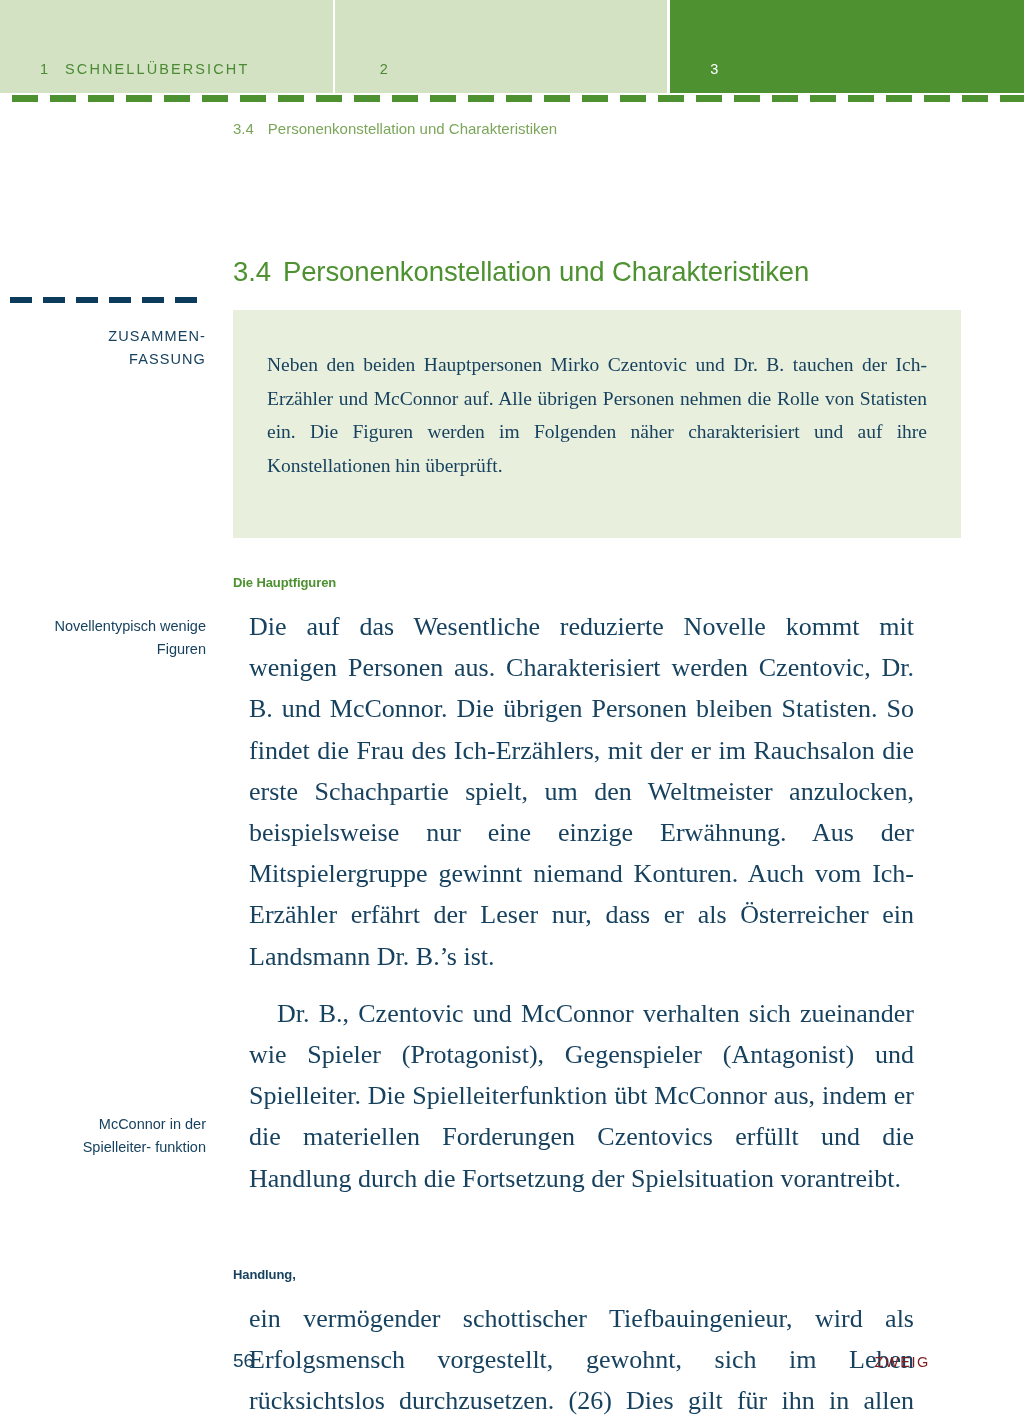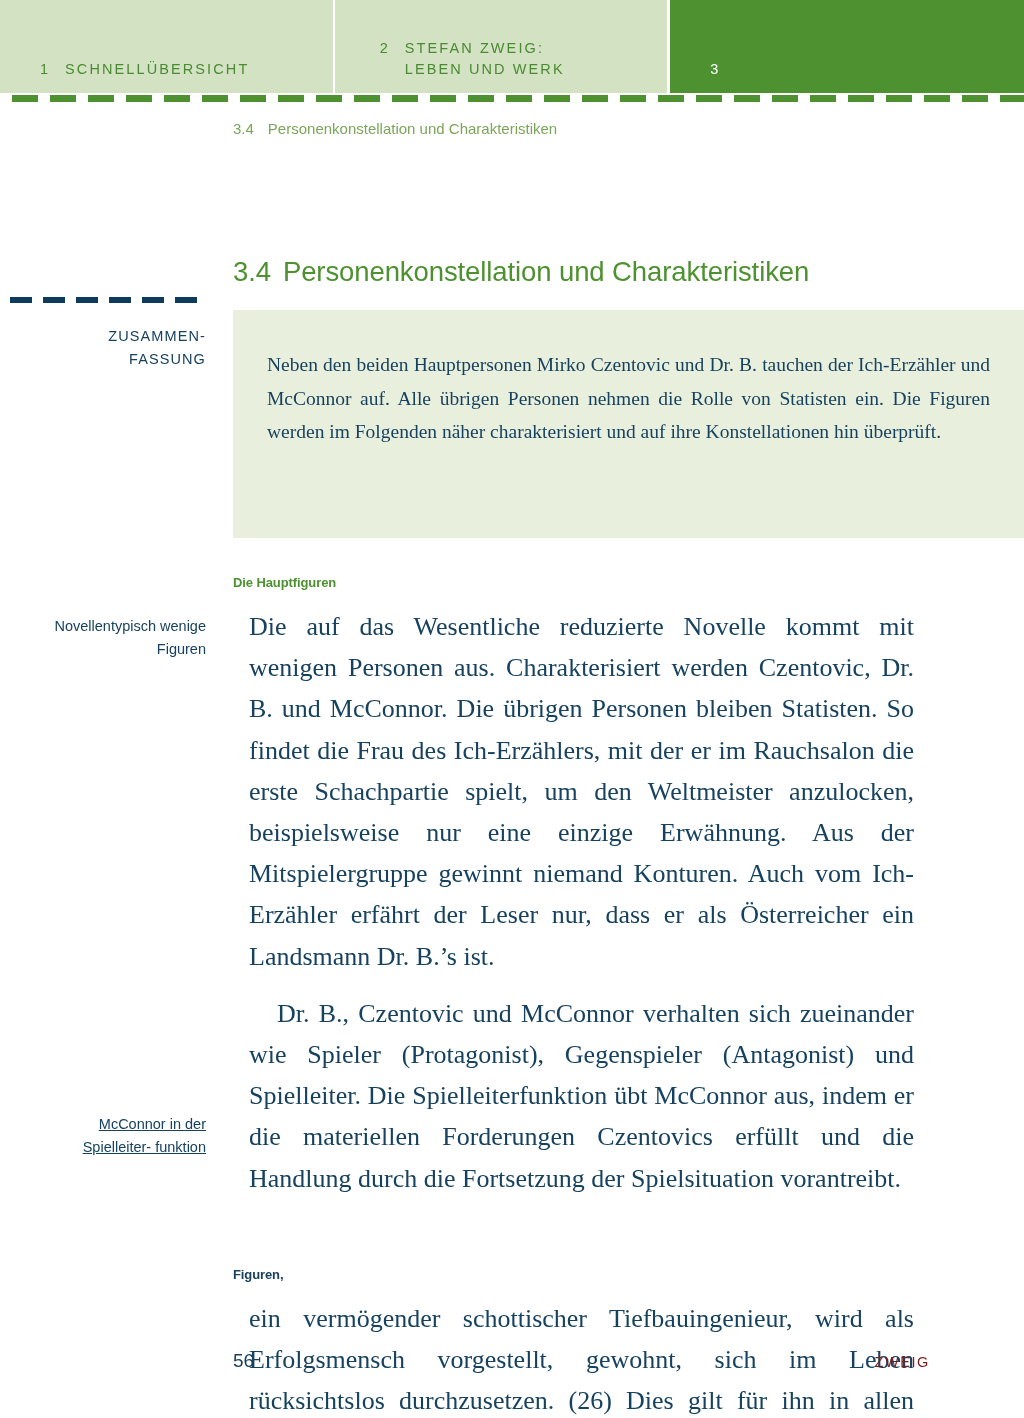--- a/index.html
+++ b/index.html
@@ -129,28 +129,28 @@
     left: 40px;
   }
   .margin-note-caps {
     letter-spacing: 1.1px;
     text-transform: uppercase;
     text-align: right;
     left: 40px;
   }
   .mn-zusammenfassung { top: 325px; }
   .mn-novellentypisch { top: 615px; }
-  .mn-mcconnor { top: 1113px; text-decoration: underline; }
+  .mn-mcconnor { top: 1113px; }
 
   
   .summary-box {
     position: absolute;
     left: 233px;
     top: 310px;
-    width: 791px;
+    width: 728px;
     height: 228px;
     background: #e9efdd;
     box-sizing: border-box;
     padding: 38px 34px 0 34px;
   }
   .summary-text {
     font-family: "Liberation Serif", serif;
     color: #17425f;
     font-size: 19.5px;
     line-height: 1.72;
@@ -221,22 +221,20 @@
 <div class="tabbar">
   <div class="tab tab-inactive tab-1">
     <div class="tab-inner">
       <span class="tab-num">1</span>
       <span class="tab-label">SCHNELLÜBERSICHT</span>
     </div>
   </div>
   <div class="tab tab-inactive tab-2">
     <div class="tab-inner">
       <span class="tab-num">2</span>
-      <span class="tab-label">STEFAN ZWEIG:
-LEBEN UND WERK</span>
     </div>
   </div>
   <div class="tab tab-active tab-3">
     <div class="tab-inner">
       <span class="tab-num">3</span>
     </div>
   </div>
 </div>
 
 <div class="rule-green"></div>
@@ -266,21 +264,21 @@
 </div>
 
 <div class="content">
 
   <h2 class="sec-heading sec-heading-green">Die Hauptfiguren</h2>
   <p class="body-par">Die auf das Wesentliche reduzierte Novelle kommt mit wenigen Personen aus. Charakterisiert werden Czentovic, Dr. B. und McConnor. Die übrigen Personen bleiben Statisten. So findet die Frau des Ich-Erzählers, mit der er im Rauchsalon die erste Schachpartie spielt, um den Weltmeister anzulocken, beispielsweise nur eine einzige Erwähnung. Aus der Mitspielergruppe gewinnt niemand Konturen. Auch vom Ich-Erzähler erfährt der Leser nur, dass er als Österreicher ein Landsmann Dr. B.’s ist.</p>
   <p class="body-par indent">Dr. B., Czentovic und McConnor verhalten sich zueinander wie Spieler (Protagonist), Gegenspieler (Antagonist) und Spielleiter. Die Spielleiterfunktion übt McConnor aus, indem er die materiellen Forderungen Czentovics erfüllt und die Handlung durch die Fortsetzung der Spielsituation vorantreibt.</p>
 
   <div class="block-gap"></div>
 
-  <h2 class="sec-heading sec-heading-navy">Figuren,</h2>
+  <h2 class="sec-heading sec-heading-navy">Handlung,</h2>
   <p class="body-par">ein vermögender schottischer Tiefbauingenieur, wird als Erfolgsmensch vorgestellt, gewohnt, sich im Leben rücksichtslos durchzusetzen. (26) Dies gilt für ihn in allen Lebenssituationen, auch im Schachspiel. Jede Niederlage bedeutet ihm persönliche Herabsetzung und Verlust an Persönlichkeitswert. Deshalb ist er weder wil-</p>
 
 </div>
 
 <div class="footer">
   <span class="folio">56</span>
   <span class="book-mark">ZWEIG</span>
 </div>
 
 </body></html>

